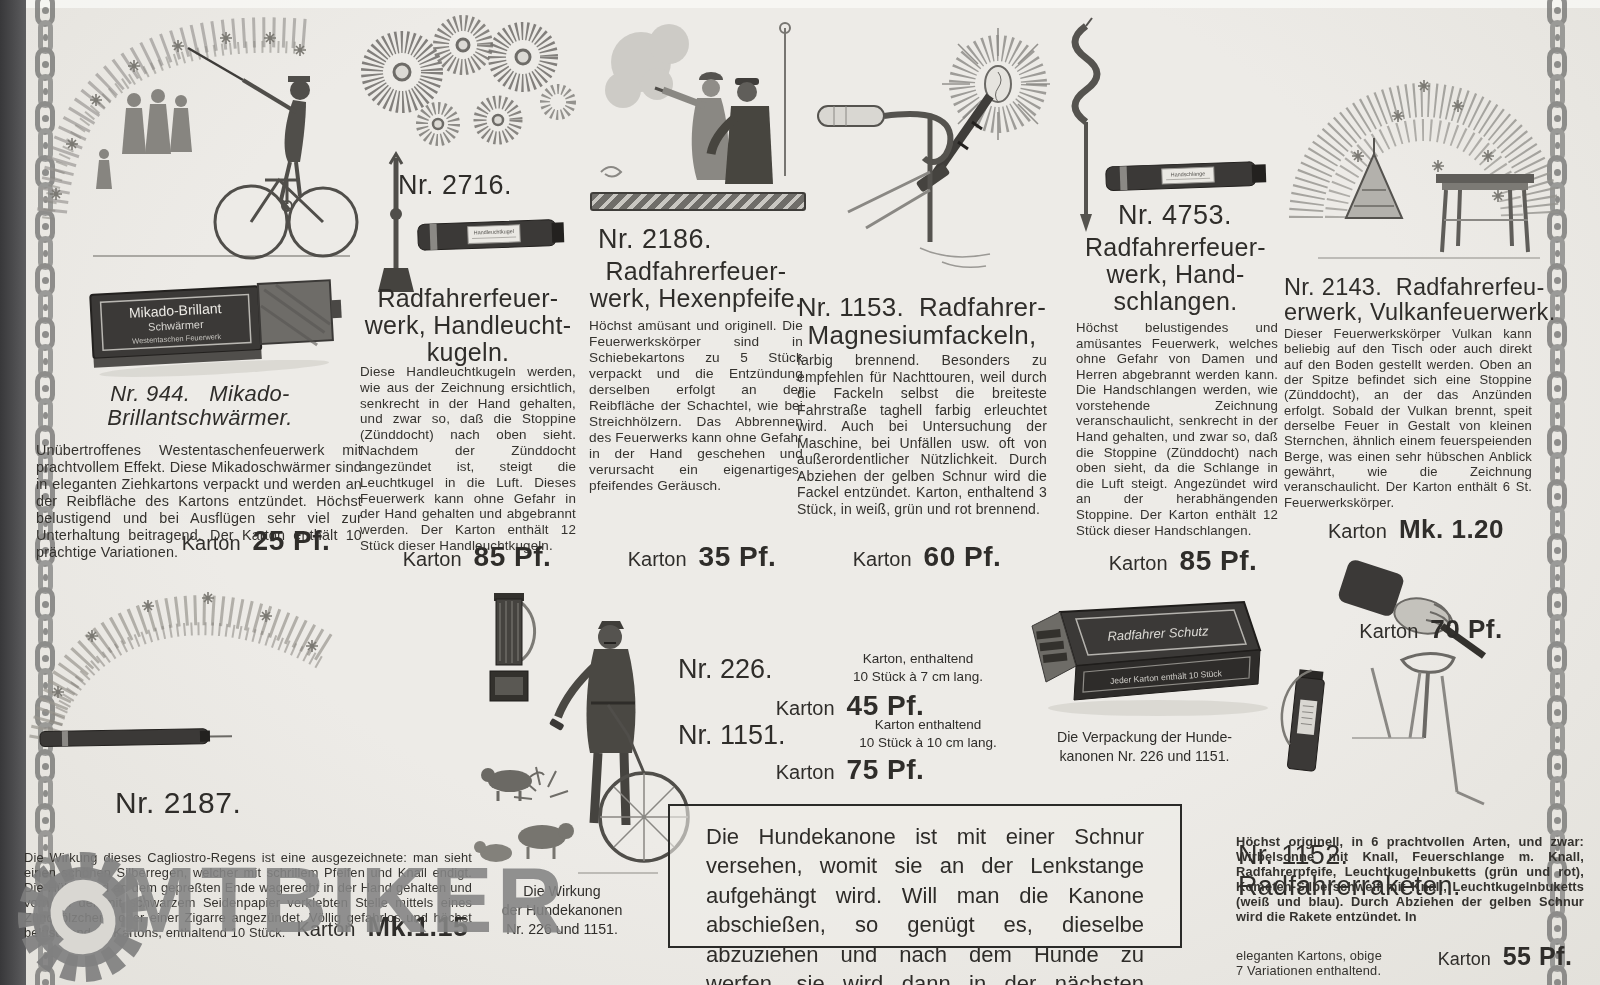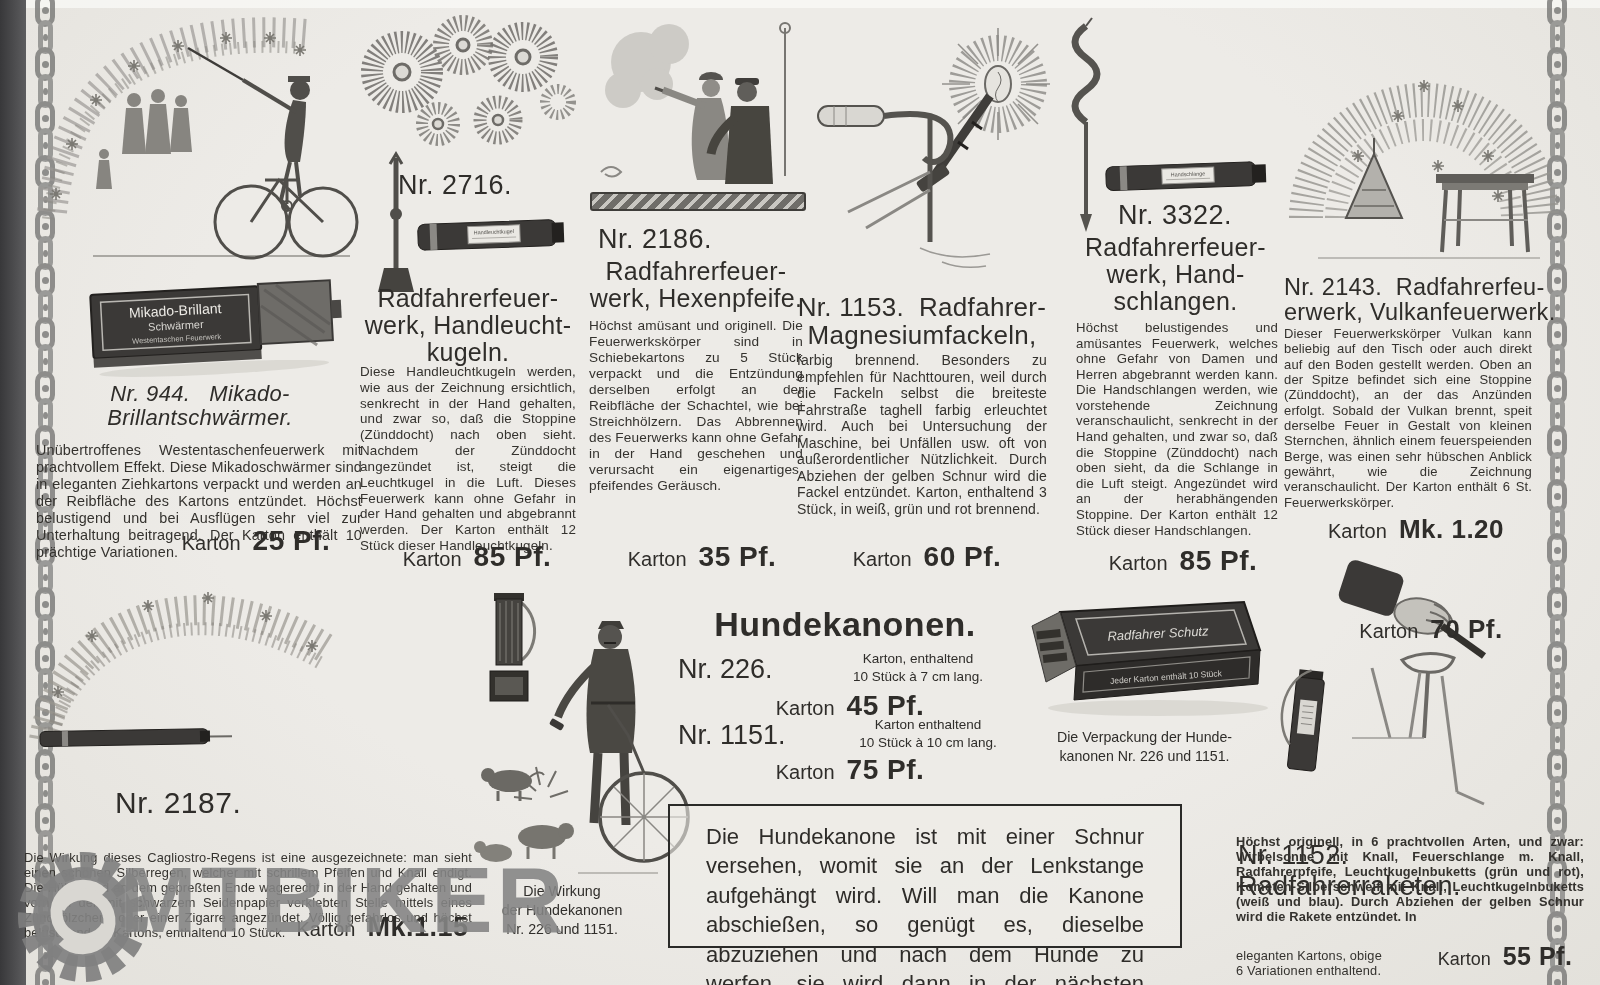--- a/index.html
+++ b/index.html
@@ -287,21 +287,21 @@
   <svg style="left:1100px;top:150px;" width="175" height="52" viewBox="0 0 175 52">
     <g transform="rotate(-2 88 26)">
       <rect x="6" y="14" width="150" height="24" rx="7" fill="#3b3937" stroke="#23211f"></rect>
       <rect x="152" y="17" width="14" height="18" fill="#23211f"></rect>
       <rect x="20" y="14" width="7" height="24" fill="#8b8985"></rect>
       <rect x="62" y="18" width="52" height="15" fill="#eae8e3" stroke="#9a9894" stroke-width="1"></rect>
       <text x="88" y="26" font-size="5.4" text-anchor="middle" fill="#55534f">Handschlange</text>
       <path d="M66,29 h44" stroke="#b0aea9" stroke-width="1"></path>
     </g>
   </svg>
-  <div class="txt nr-lg" style="left:1118px;top:200px;width:165px;">Nr. 3322.</div>
+  <div class="txt nr-lg" style="left:1118px;top:200px;width:165px;">Nr. 4753.</div>
   <div class="txt head pre" style="left:1078px;top:234px;width:195px;">Radfahrerfeuer-
 werk, Hand-
 schlangen.</div>
   <div class="txt desc" style="left:1076px;top:320px;width:202px;font-size:13.2px;">Höchst belustigendes und amüsantes Feuerwerk, welches ohne Gefahr von Damen und Herren abgebrannt werden kann. Die Handschlangen werden, wie vorstehende Zeichnung veranschaulicht, senkrecht in der Hand gehalten, und zwar so, daß die Stoppine (Zünddocht) nach oben sieht, da die Schlange in die Luft steigt. Angezündet wird an der herabhängenden Stoppine. Der Karton enthält 12 Stück dieser Handschlangen.</div>
   <div class="txt price" style="left:1088px;top:545px;width:190px;">
     <span class="lab">Karton</span>
     <span class="val">85 Pf.</span>
   </div>
 
   <svg style="left:1288px;top:6px;" width="272" height="262" viewBox="0 0 272 262">
@@ -388,21 +388,20 @@
       <circle cx="108" cy="246" r="8" fill="#77756f"></circle>
     <path d="M70,262 v12 M96,262 v12" stroke="#77756f" stroke-width="3"></path>
     <ellipse cx="38" cy="268" rx="16" ry="9" fill="#83817b"></ellipse>
       <circle cx="22" cy="262" r="6" fill="#83817b"></circle>
     <path d="M120,288 h80" stroke="#aaa8a3" stroke-width="2" opacity="0.7"></path>
   </svg>
   <div class="txt caption pre" style="left:472px;top:882px;width:180px;">Die Wirkung
 der Hundekanonen
 Nr. 226 und 1151.</div>
 
-  <div class="txt" style="left:665px;top:605px;width:360px;text-align:center;font-size:34px;font-weight:700;letter-spacing:.5px;">Hundekanonen.</div>
   <div class="txt" style="left:678px;top:654px;width:140px;font-size:27px;">Nr. 226.</div>
   <div class="txt caption pre" style="left:818px;top:650px;width:200px;font-size:13.5px;">Karton, enthaltend
 10 Stück à 7 cm lang.</div>
   <div class="txt price" style="left:720px;top:690px;width:260px;">
     <span class="lab">Karton</span>
     <span class="val">45 Pf.</span>
   </div>
   <div class="txt" style="left:678px;top:720px;width:150px;font-size:27px;">Nr. 1151.</div>
   <div class="txt caption pre" style="left:828px;top:716px;width:200px;font-size:13.5px;">Karton enthaltend
 10 Stück à 10 cm lang.</div>
@@ -446,21 +445,21 @@
       <rect x="40" y="28" width="24" height="10" fill="#2a2826"></rect>
       <rect x="38" y="36" width="28" height="92" rx="4" fill="#3b3937" stroke="#1f1d1b"></rect>
       <rect x="44" y="58" width="17" height="34" fill="#d9d7d2"></rect>
       <path d="M47,64 h11 M47,70 h11 M47,76 h11 M47,82 h11" stroke="#8a8884" stroke-width="1"></path>
       <path d="M52,28 C24,40 20,84 38,104" fill="none" stroke="#7c7a75" stroke-width="2.5"></path>
     </g>
   </svg>
   <div class="txt" style="left:1238px;top:840px;width:345px;font-size:27px;letter-spacing:.3px;">Nr. 1152.&nbsp;&nbsp; Radfahrerraketen.</div>
   <div class="txt desc" style="left:1236px;top:834px;width:348px;font-size:12.8px;font-weight:bold;">Höchst originell, in 6 prachtvollen Arten, und zwar: Wirbelsonne mit Knall, Feuerschlange m. Knall, Radfahrerpfeife, Leuchtkugelnbuketts (grün und rot), Kometen-Silberschweif mit Knall, Leuchtkugelnbuketts (weiß und blau). Durch Abziehen der gelben Schnur wird die Rakete entzündet.  In</div>
   <div class="txt desc pre" style="left:1236px;top:948px;width:205px;font-size:12.8px;text-align:left;">eleganten Kartons, obige
-6 Variationen enthaltend.</div>
+7 Variationen enthaltend.</div>
   <div class="txt price" style="left:1420px;top:942px;width:170px;">
     <span class="lab" style="font-size:18px;">Karton</span>
     <span class="val" style="font-size:25px;">55 Pf.</span>
   </div>
 
   <svg style="left:8px;top:842px;z-index:60;" width="150" height="150" viewBox="0 0 150 150">
     <circle cx="75" cy="75" r="52" fill="none" stroke="rgba(125,125,125,0.9)" stroke-width="26" stroke-dasharray="13 9"></circle>
     <circle cx="75" cy="75" r="50" fill="rgba(128,128,128,0.92)"></circle>
     <path d="M95,52 A27,27 0 1 0 99,84" stroke="#d9d7d2" stroke-width="12" fill="none"></path>
     <path d="M55,98 A27,27 0 1 0 51,66" stroke="#d9d7d2" stroke-width="12" fill="none"></path>

